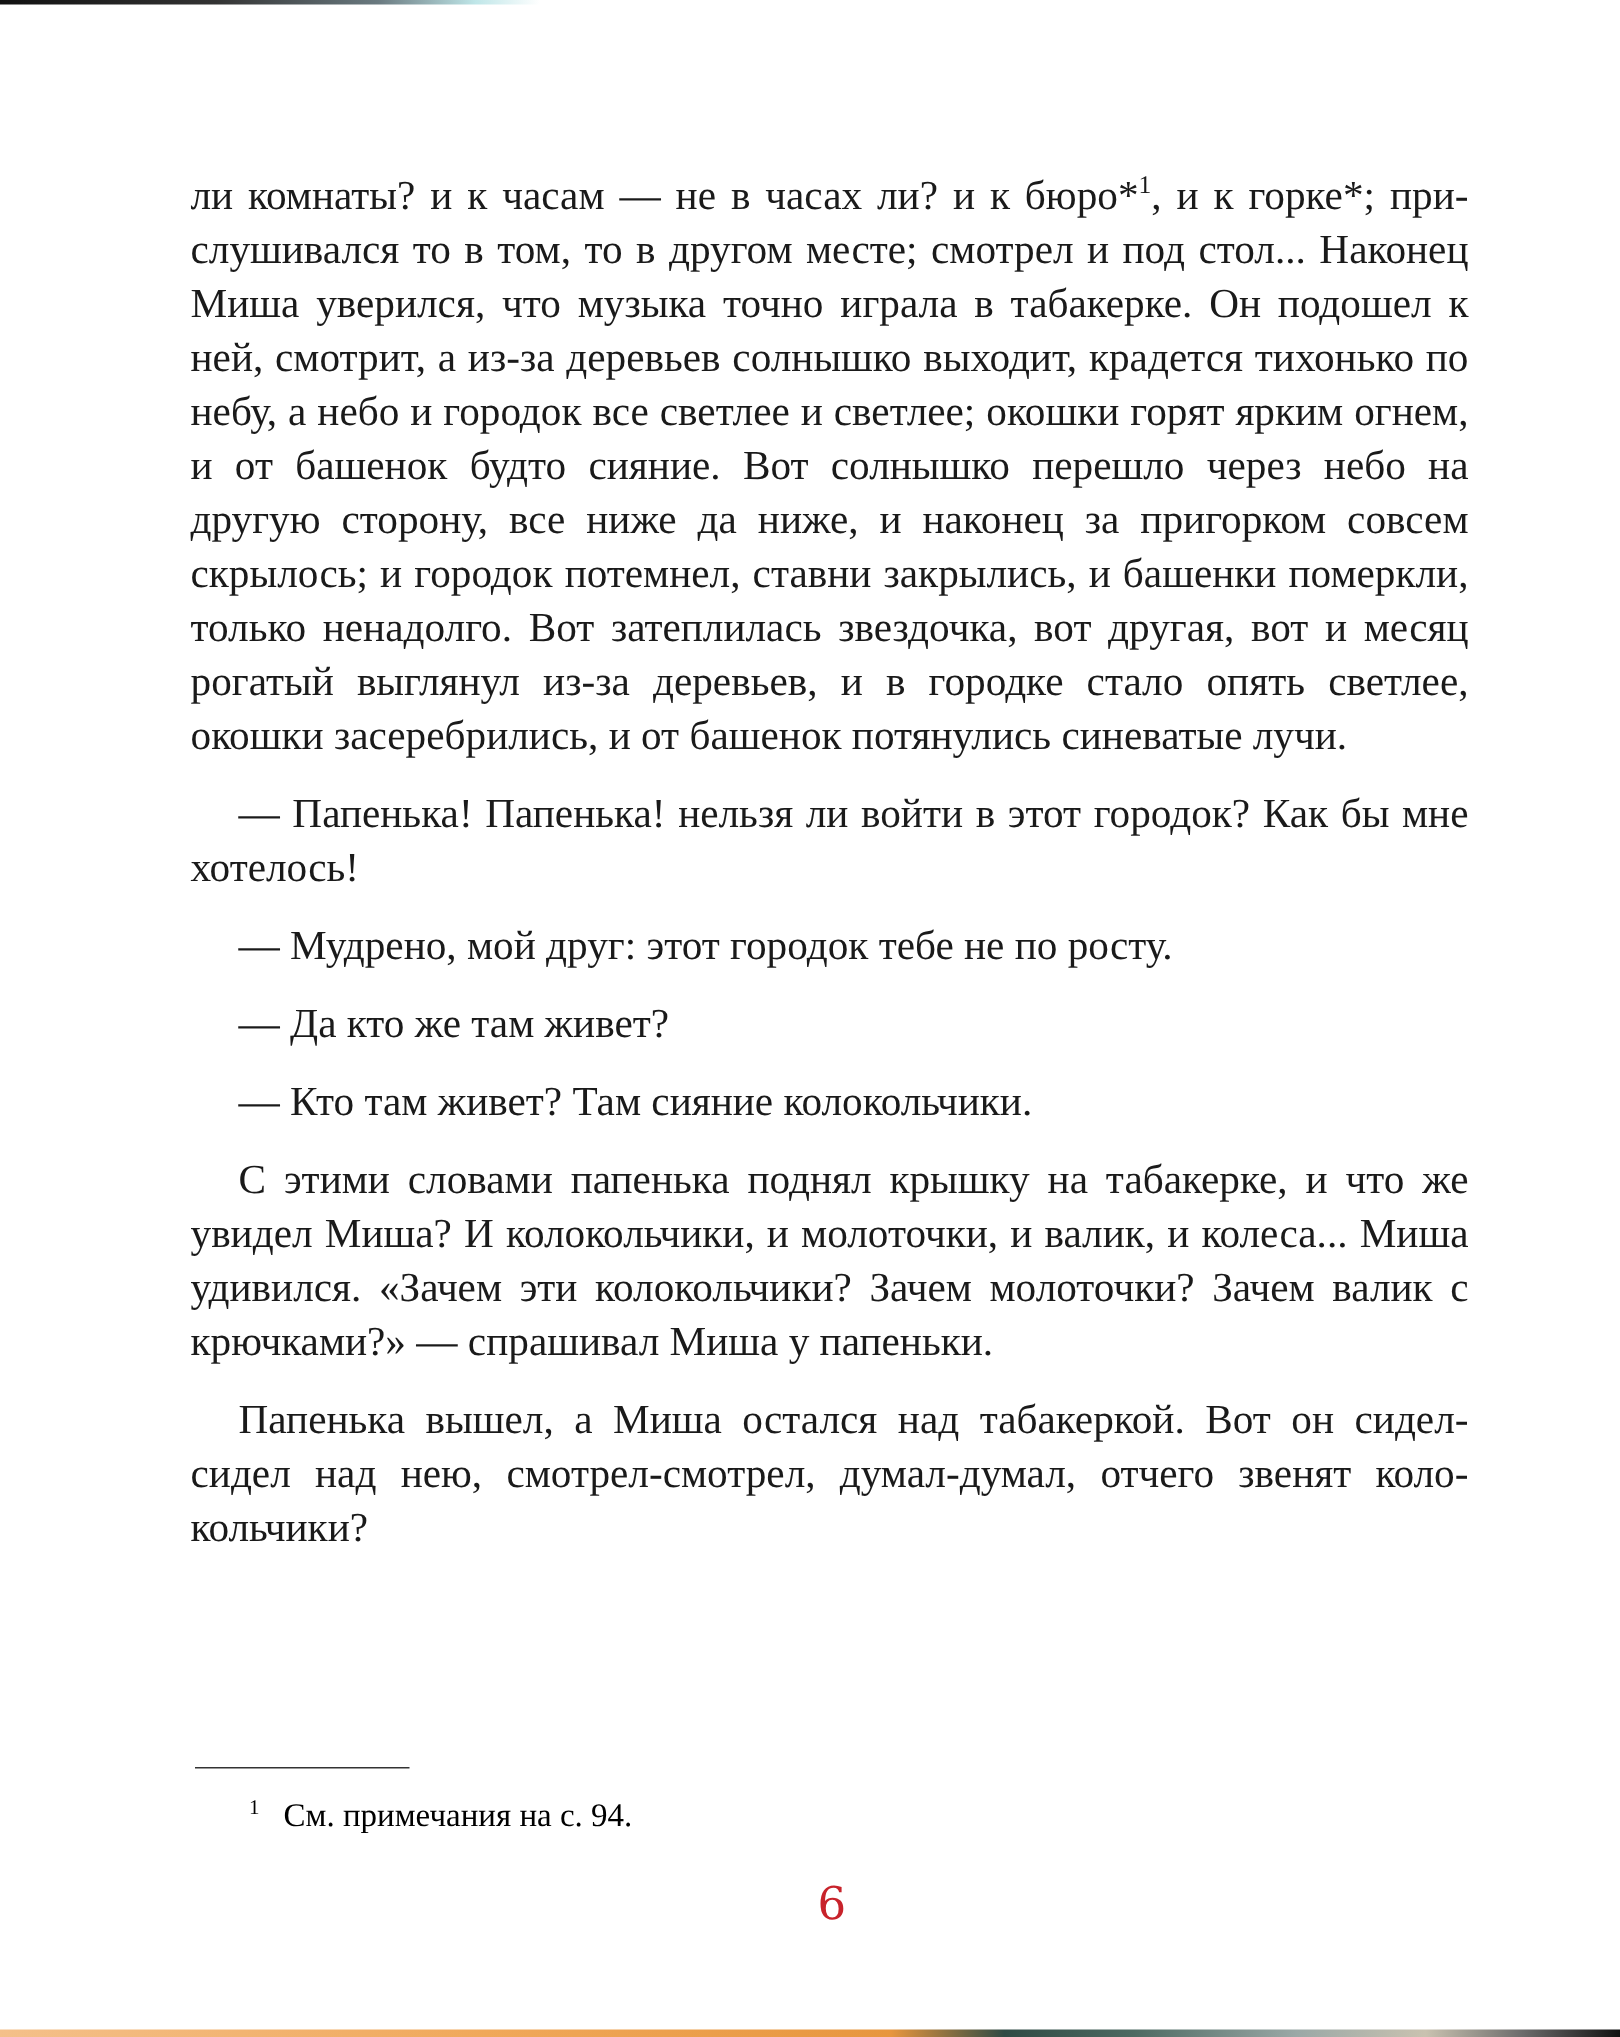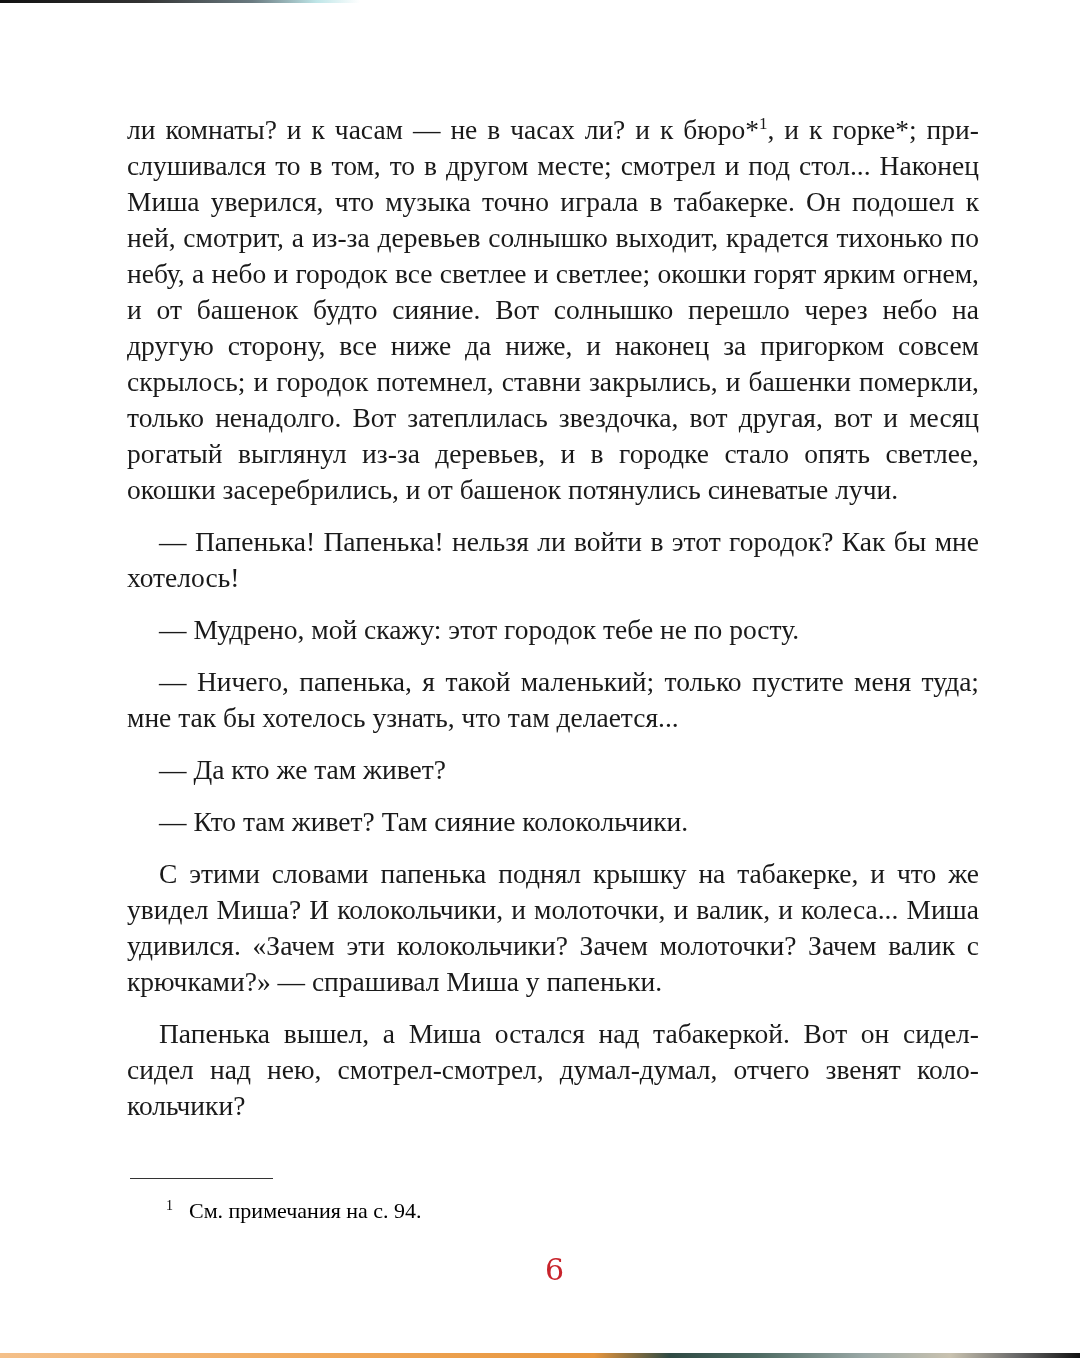--- a/index.html
+++ b/index.html
@@ -85,22 +85,21 @@
     }
   </style>
 </head>
 <body>
 
 <div class="top-strip"></div>
 
 <div class="page-body">
   <p><span>ли комнаты? и к часам — не в часах ли? и к бюро*</span><sup class="fn-ref">1</sup><span>, и к горке*; при­слушивался то в том, то в другом месте; смотрел и под стол... Наконец Миша уверился, что музыка точно играла в табакерке. Он подошел к ней, смотрит, а из-за деревьев солнышко выходит, крадется тихонько по небу, а небо и городок все светлее и светлее; окошки горят ярким огнем, и от башенок будто сияние. Вот солнышко перешло через небо на другую сторону, все ниже да ниже, и наконец за пригорком совсем скрылось; и городок потемнел, ставни закрылись, и башенки померкли, только ненадолго. Вот затеплилась звездочка, вот другая, вот и месяц рогатый выглянул из-за деревьев, и в городке стало опять светлее, окошки засеребрились, и от башенок потянулись синеватые лучи.</span></p>
   <p class="indent">— Папенька! Папенька! нельзя ли войти в этот городок? Как бы мне хотелось!</p>
-  <p class="indent">— Мудрено, мой скажу: этот городок тебе не по росту.</p>
-  <p class="indent">— Ничего, папенька, я такой маленький; только пустите меня туда; мне так бы хотелось узнать, что там делается...</p>
+  <p class="indent">— Мудрено, мой друг: этот городок тебе не по росту.</p>
   <p class="indent">— Да кто же там живет?</p>
   <p class="indent">— Кто там живет? Там сияние колокольчики.</p>
   <p class="indent">С этими словами папенька поднял крышку на табакерке, и что же увидел Миша? И колокольчики, и молоточки, и валик, и колеса... Миша удивился. «Зачем эти колокольчики? Зачем молоточки? Зачем валик с крючками?» — спрашивал Миша у папеньки.</p>
   <p class="indent">Папенька вышел, а Миша остался над табакеркой. Вот он сидел-сидел над нею, смотрел-смотрел, думал-думал, отчего звенят коло­кольчики?</p>
 </div>
 
 <div class="footnote-rule"></div>
 
 <div class="footnote">
   <span class="fn-mark">1</span><span>См. примечания на с. 94.</span>

